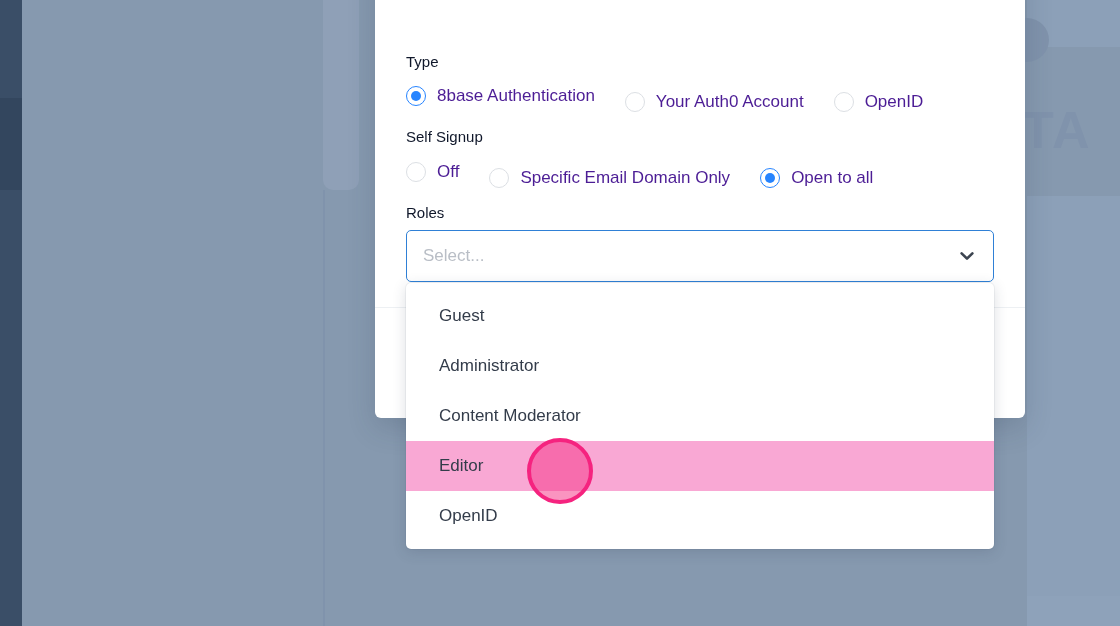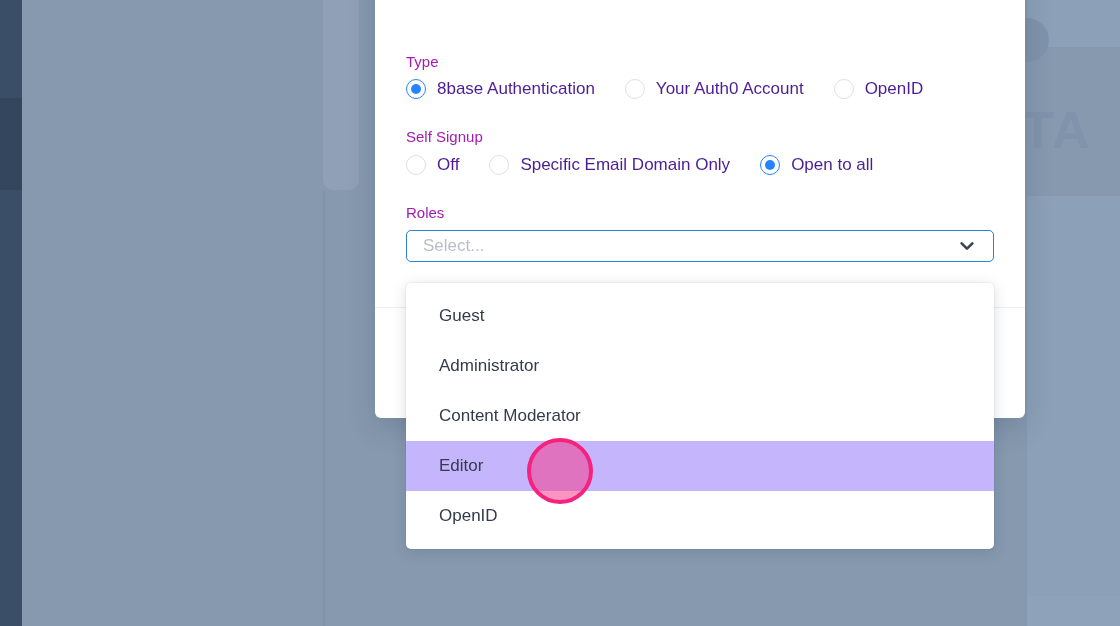--- a/index.html
+++ b/index.html
@@ -122,21 +122,21 @@
   .modal-divider {
     position: absolute;
     left: 0; top: 367px;
     width: 650px; height: 1px;
     background: #edf0f3;
   }
 
   .field-label {
     position: absolute;
     font-size: 15px;
-    color: #a21caf;
+    color: #0f172a;
     font-family: "Liberation Sans", sans-serif;
     white-space: nowrap;
   }
   .label-type      { left: 31px; top: 113px; }
   .label-signup    { left: 31px; top: 188px; }
   .label-roles     { left: 31px; top: 264px; }
 
   .radio-row {
     position: absolute;
     left: 31px;
@@ -144,21 +144,21 @@
     align-items: center;
   }
   .radio-row-type   { top: 139px; }
   .radio-row-signup { top: 215px; }
 
   .radio-option {
     display: flex;
     align-items: center;
     cursor: pointer;
   }
-  .radio-option + .radio-option { margin-left: 30px; }
+  .radio-option + .radio-option { margin-left: 30px; margin-top: 13px; }
 
   .radio-mark {
     position: relative;
     width: 20px; height: 20px;
     box-sizing: border-box;
     border-radius: 50%;
     border: 1.6px solid #dcdfe4;
     background: #ffffff;
     flex: 0 0 auto;
   }
@@ -180,21 +180,21 @@
     color: #4c1d95;
     white-space: nowrap;
     font-family: "Liberation Sans", sans-serif;
   }
 
   
   .roles-select {
     position: absolute;
     left: 31px; top: 290px;
     width: 588px;
-    height: 32px;
+    height: 52px;
     box-sizing: border-box;
     background: #ffffff;
     border: 1.6px solid #2f80d6;
     border-radius: 5px;
     display: flex;
     align-items: center;
     cursor: pointer;
   }
   .roles-select-placeholder {
     margin-left: 16px;
@@ -229,21 +229,21 @@
     display: flex;
     align-items: center;
     padding-left: 33px;
     font-size: 17px;
     color: #333c4a;
     cursor: pointer;
     box-sizing: border-box;
     font-family: "Liberation Sans", sans-serif;
   }
   .roles-menu-item.focused {
-    background: #c4b5fd;
+    background: #f9a8d4;
   }
 
   
   .click-marker {
     position: absolute;
     left: 527px; top: 438px;
     width: 66px; height: 66px;
     border-radius: 50%;
     box-sizing: border-box;
     border: 4px solid #f5237f;

